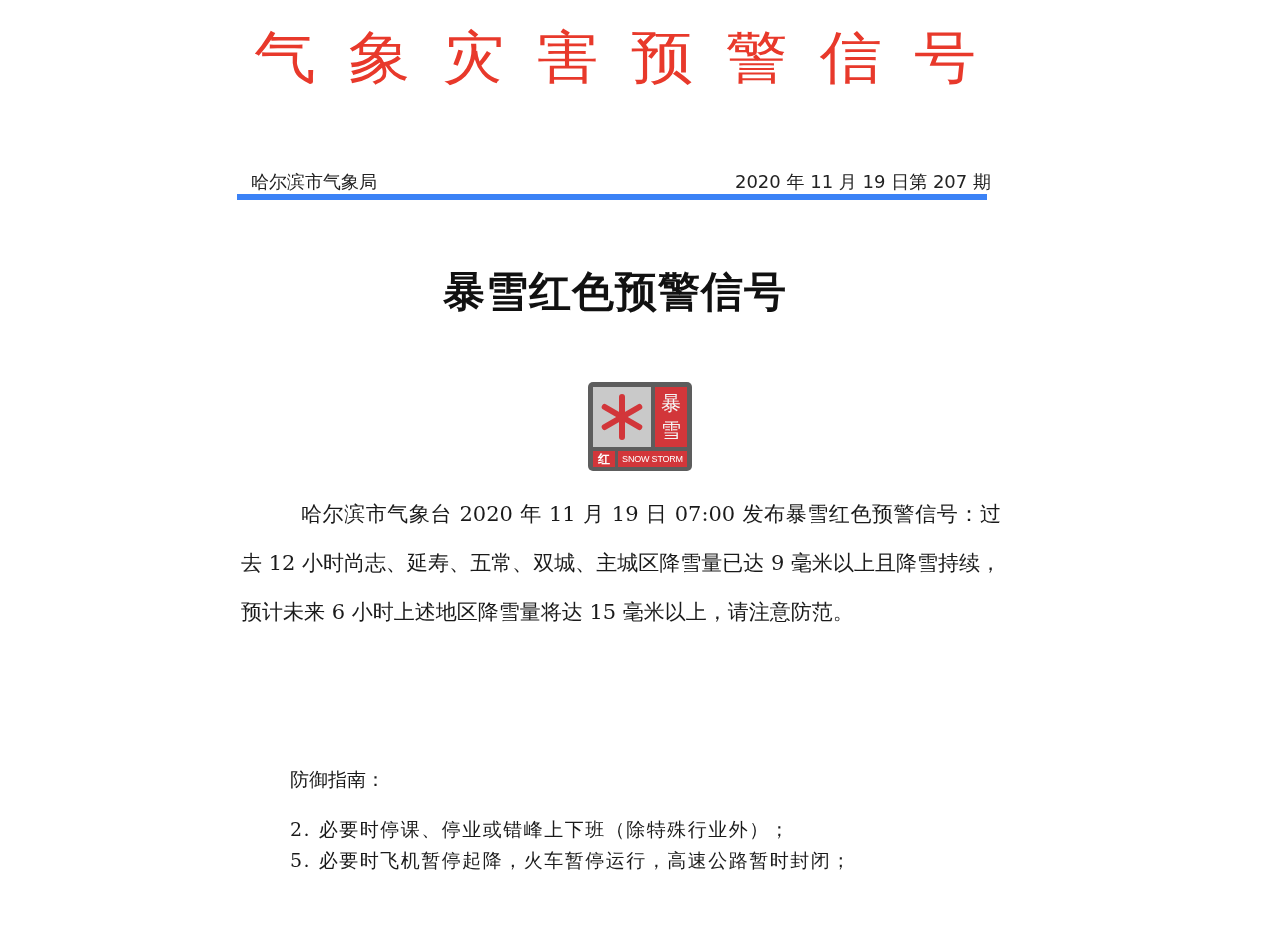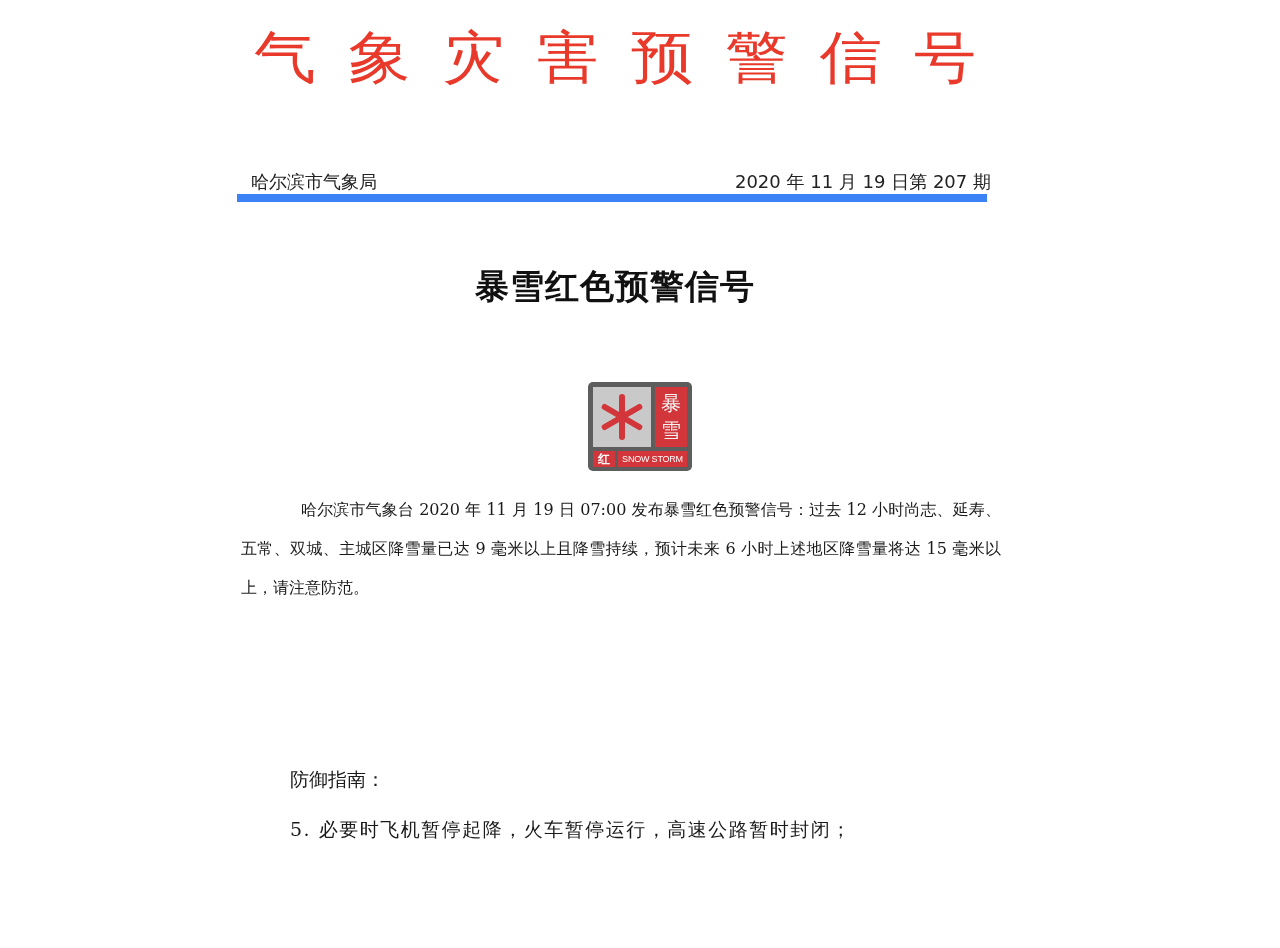--- a/index.html
+++ b/index.html
@@ -35,21 +35,21 @@
       width: 90px;
       text-align: center;
       transform: scaleY(0.92);
     }
     .issue-bar {
       position: absolute;
       left: 237px;
       top: 166px;
       width: 750px;
       height: 28px;
-      border-bottom: 8px solid #3b82f6;
+      border-bottom: 6px solid #3b82f6;
       font-family: "DejaVu Sans", "Liberation Sans", sans-serif;
       font-size: 18px;
       color: #222;
     }
     .issue-bar .org {
       position: absolute;
       left: 14px;
       top: 4px;
     }
     .issue-bar .date {
@@ -57,21 +57,21 @@
       right: -4px;
       top: 4px;
     }
     .doc-title {
       position: absolute;
       left: 0;
       width: 1230px;
       top: 264px;
       text-align: center;
       font-family: "DejaVu Sans", "Liberation Sans", sans-serif;
-      font-size: 34px;
+      font-size: 42px;
       font-weight: bold;
       color: #111;
       letter-spacing: 1px;
     }
     
     .badge {
       position: absolute;
       left: 588px;
       top: 382px;
       width: 104px;
@@ -136,22 +136,22 @@
       text-align: center;
       letter-spacing: -0.2px;
       white-space: nowrap;
     }
     .body-text {
       position: absolute;
       left: 241px;
       top: 490px;
       width: 760px;
       font-family: "DejaVu Serif", "Liberation Serif", serif;
-      font-size: 16px;
-      line-height: 39px;
+      font-size: 21px;
+      line-height: 49px;
       color: #1a1a1a;
       text-align: justify;
       text-indent: 60px;
       margin: 0;
     }
     .guide {
       position: absolute;
       left: 290px;
       top: 728px;
       width: 720px;
@@ -212,15 +212,16 @@
   </div>
   <div class="level-box">红</div>
   <div class="en-box">SNOW STORM</div>
 </div>
 
 <p class="body-text">哈尔滨市气象台 2020 年 11 月 19 日 07:00 发布暴雪红色预警信号：过去 12 小时尚志、延寿、五常、双城、主城区降雪量已达 9 毫米以上且降雪持续，预计未来 6 小时上述地区降雪量将达 15 毫米以上，请注意防范。</p>
 
 <div class="guide">
   <p class="guide-title">防御指南：</p>
   <ul>
+    <li>2. 必要时停课、停业或错峰上下班（除特殊行业外）；</li>
     <li>5. 必要时飞机暂停起降，火车暂停运行，高速公路暂时封闭；</li>
   </ul>
 </div>
 
 </body></html>

